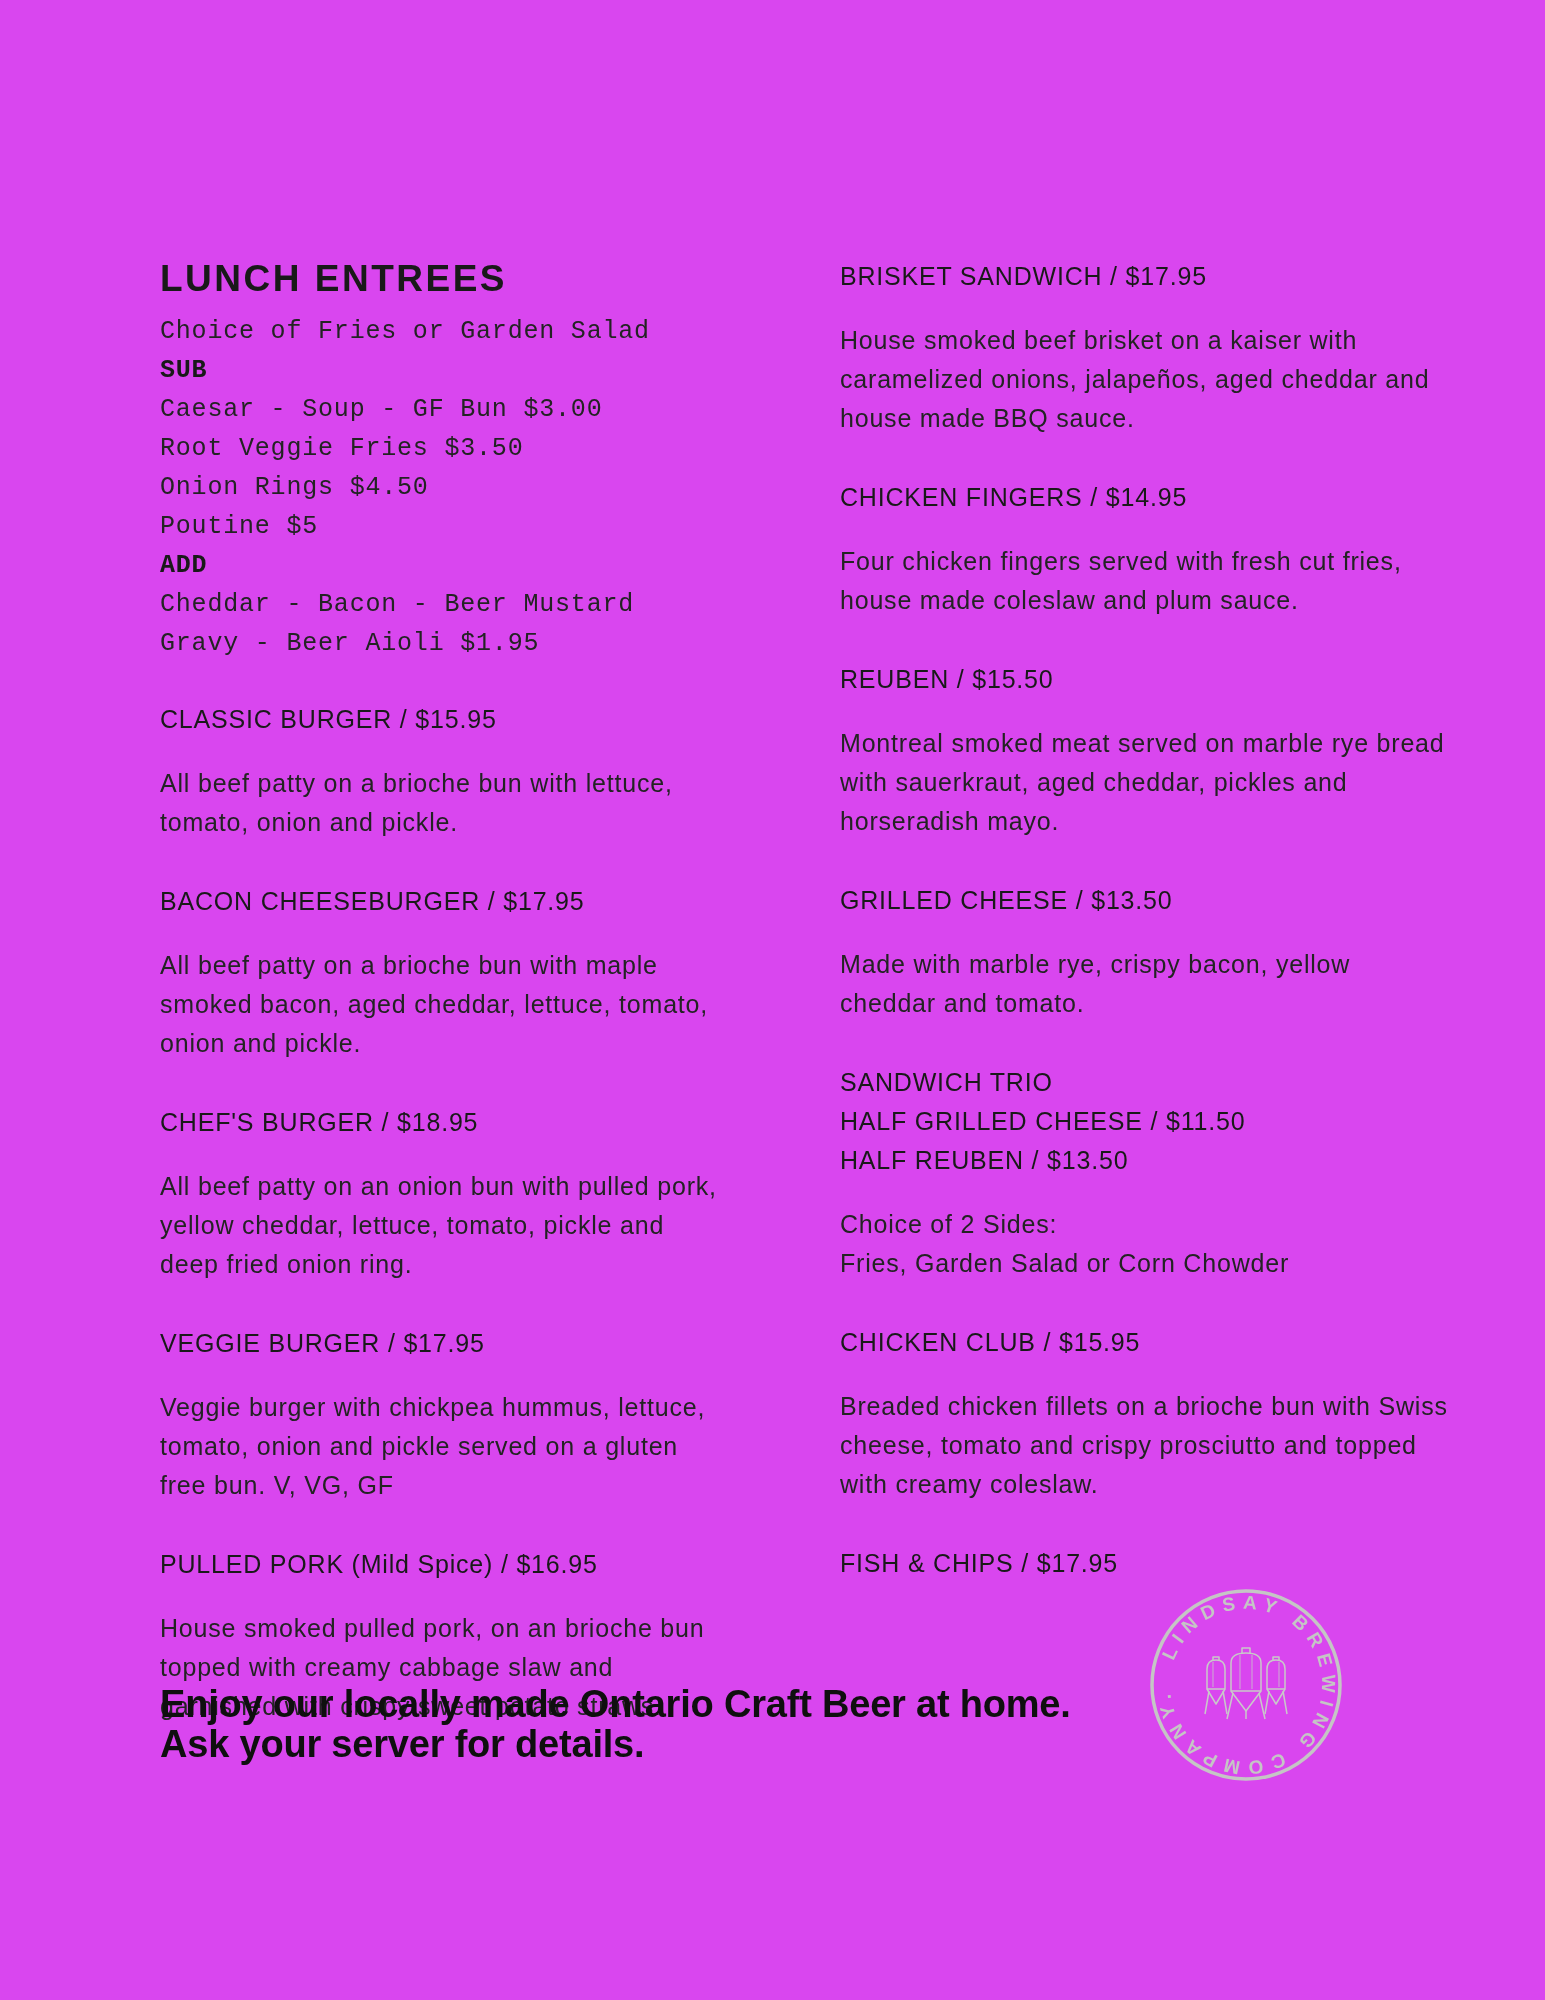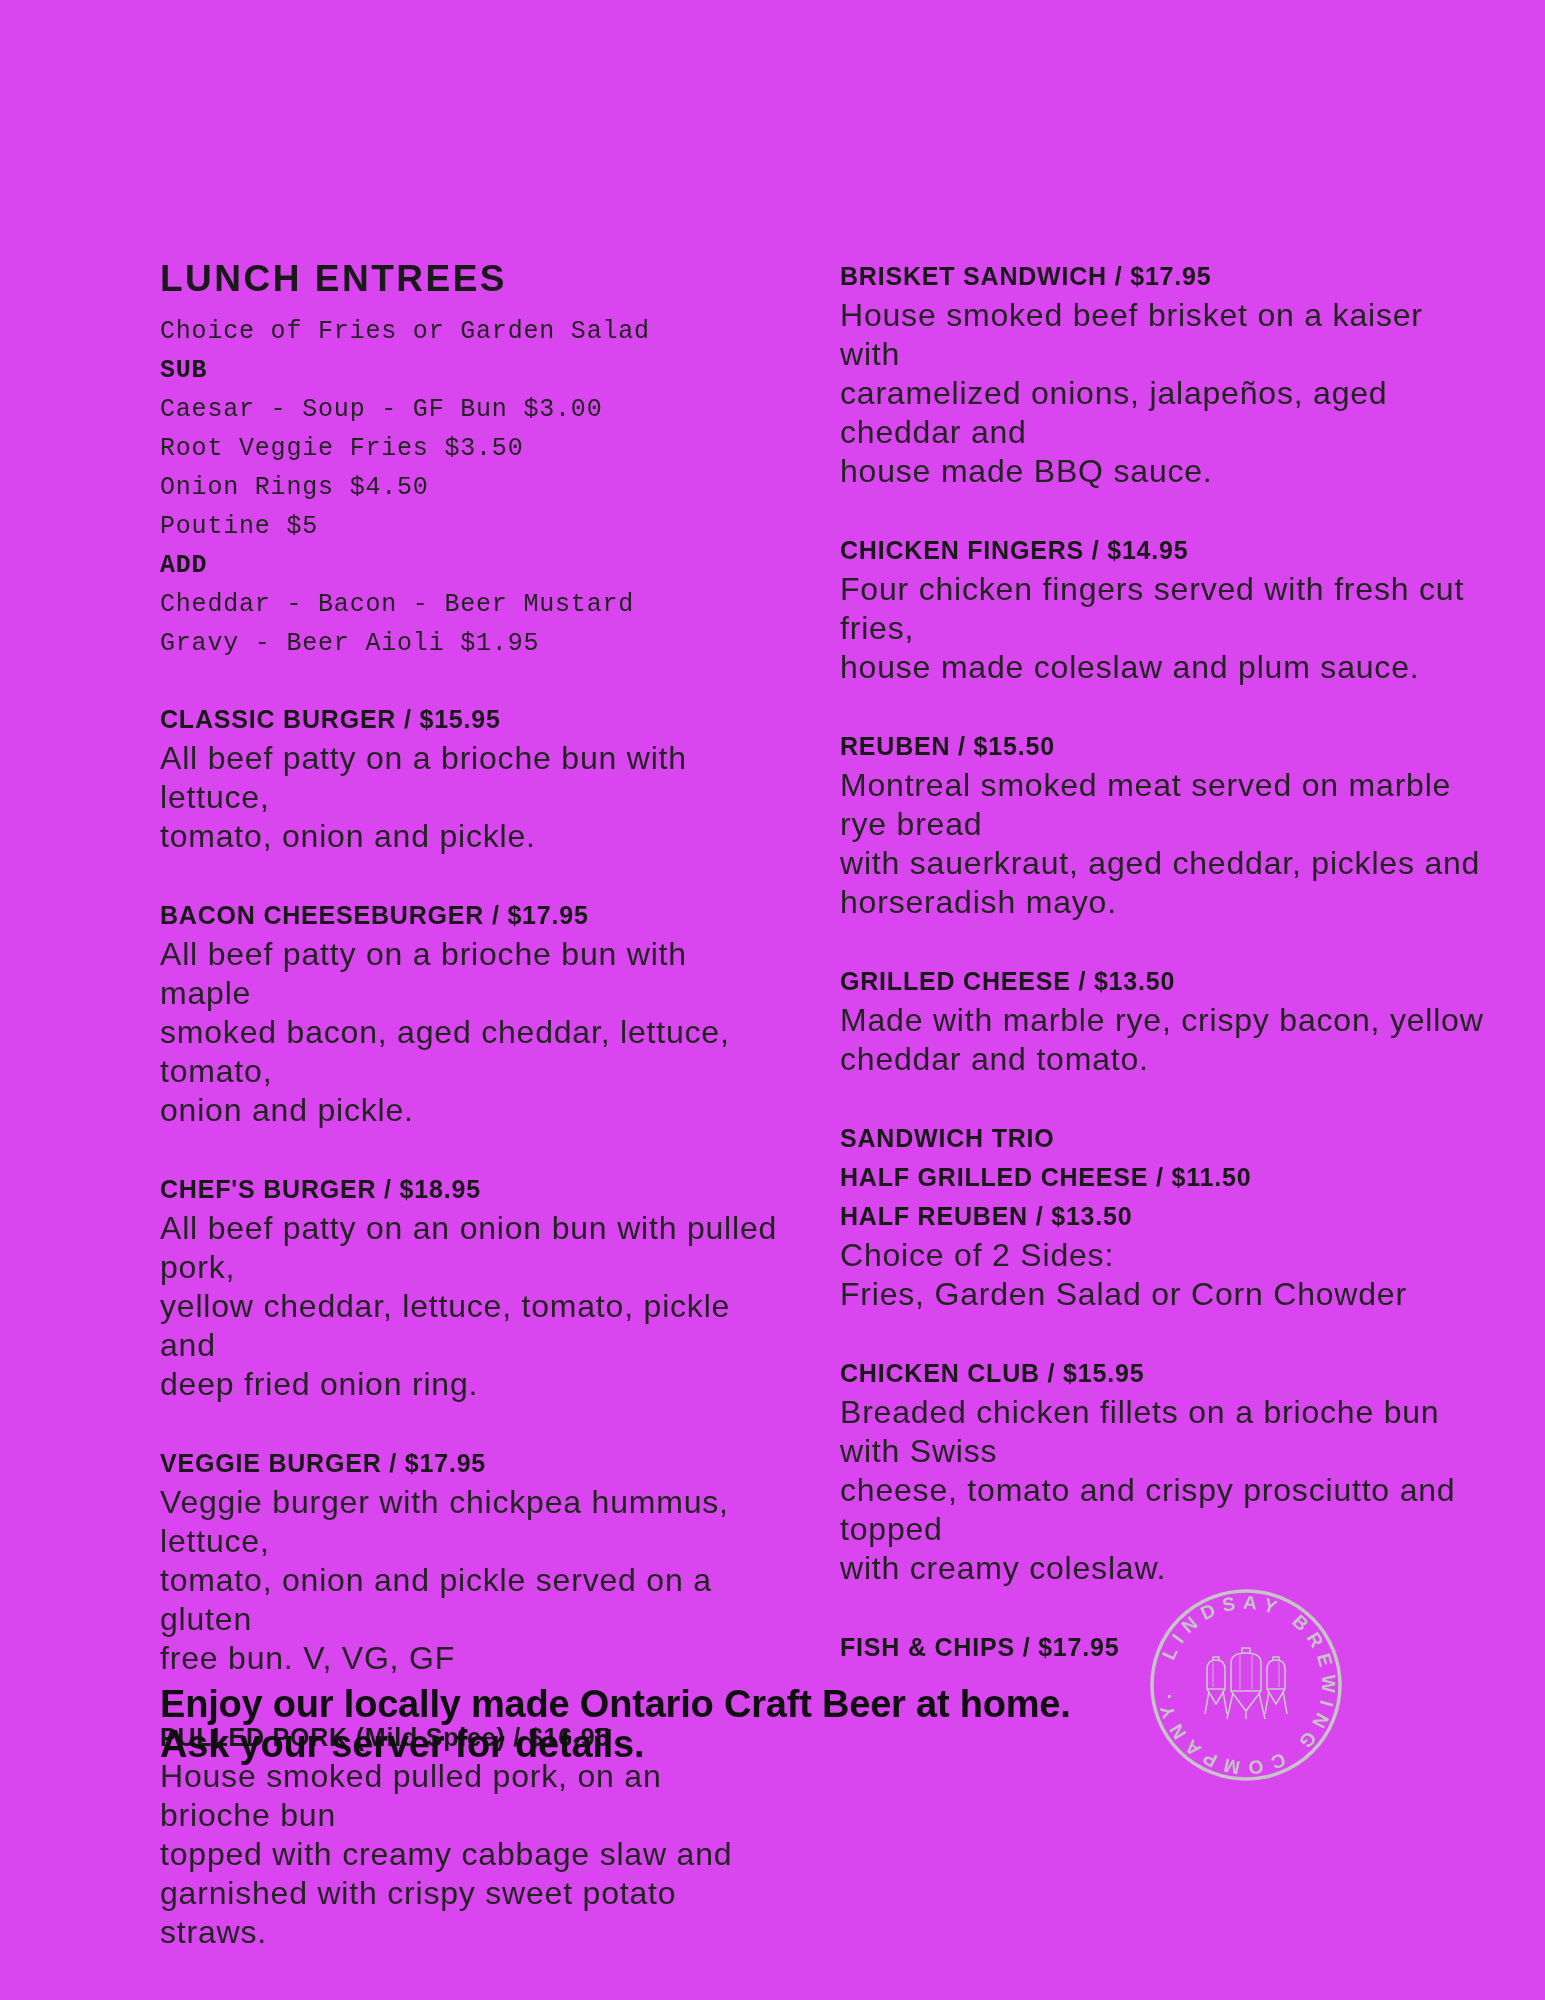--- a/index.html
+++ b/index.html
@@ -31,28 +31,29 @@
     letter-spacing: 0.8px;
     font-family: Liberation Mono, monospace;
   }
   .bold { font-weight: 700; color: #191919; }
   .intro { margin: 0 0 37px 0; }
   .item { margin: 0 0 40px 0; }
   .item-header {
     font-size: 25px;
     line-height: 39px;
     letter-spacing: 0.8px;
-    font-weight: 700;
+    font-weight: 400;
     color: #191919;
   }
   .item-desc {
-    font-size: 32px;
+    font-size: 25px;
     line-height: 39px;
     letter-spacing: 0.8px;
     white-space: pre-line;
+    margin-top: 25px;
   }
   .trio-headers { white-space: pre-line; }
 
   .promo {
     position: absolute;
     left: 160px;
     top: 1684px;
     font-size: 38px;
     line-height: 40px;
     font-weight: 700;

